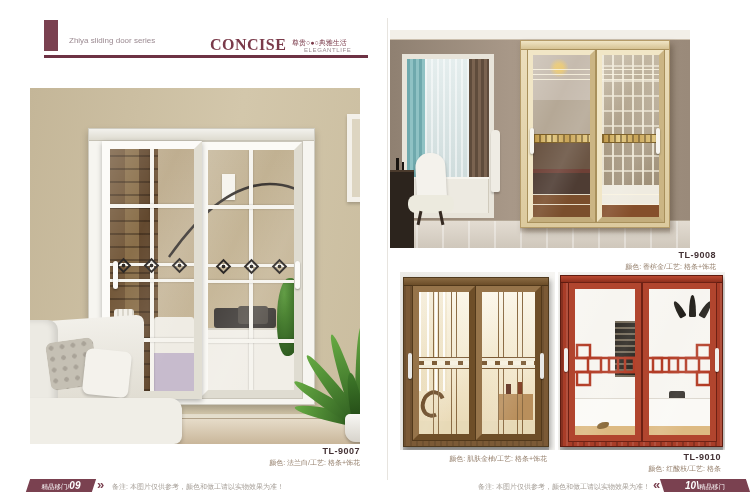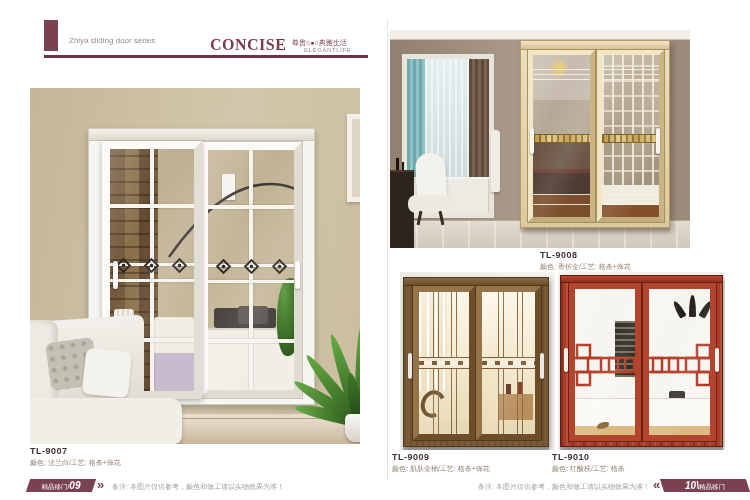--- a/index.html
+++ b/index.html
@@ -7,21 +7,21 @@
   .page{position:absolute;left:0;top:0;width:750px;height:500px;background:#fff;overflow:hidden;
         font-family:"Liberation Sans",sans-serif;-webkit-font-smoothing:antialiased}
   .abs{position:absolute}
   .bar{position:absolute;background:#f6f4ee;box-shadow:0 0 2px rgba(0,0,0,.28)}
   .dia{position:absolute;width:11px;height:11px;border:2px solid #2c2826;transform:rotate(45deg);
        background:radial-gradient(circle,#2c2826 1.5px,transparent 2.2px)}
   .leaf{position:absolute;width:13px;transform-origin:50% 100%;
         border-radius:55% 55% 20% 20%/92% 92% 8% 8%;
         background:linear-gradient(180deg,#66ab43,#2e5c1f)}
   .leaf.dark{background:linear-gradient(180deg,#3f7a2a,#234a16)}
-  .cap{position:absolute;text-align:left}
+  .cap{position:absolute;text-align:right}
   .cap-model{font-size:9px;font-weight:bold;color:#433134;letter-spacing:.5px}
   .cap-desc{font-size:7px;color:#97826f;margin-top:2px}
   .glass{position:absolute;overflow:hidden}
   .glass::after{content:"";position:absolute;inset:0;
         background:linear-gradient(115deg,rgba(255,255,255,.20) 0%,rgba(255,255,255,0) 35%,rgba(255,255,255,.10) 60%,rgba(255,255,255,0) 78%)}
   .hline{position:absolute;left:0;right:0;height:1px;background:rgba(250,245,225,.85)}
 </style>
 </head>
 <body>
 
@@ -269,24 +269,23 @@
           </svg>
         </div>
       </div>
       <div class="abs" style="left:3px;top:72px;width:4px;height:24px;background:#f2f1ed;border-radius:2px;box-shadow:0 1px 1px rgba(0,0,0,.4)"></div>
       <div class="abs" style="right:3px;top:72px;width:4px;height:24px;background:#f2f1ed;border-radius:2px;box-shadow:0 1px 1px rgba(0,0,0,.4)"></div>
     </div>
     <div class="abs" style="left:2px;top:175px;width:163px;height:3px;background:rgba(0,0,0,.25)"></div>
   </div>
 
   <div class="cap" style="left:392px;top:452px;width:155px">
-    <div class="cap-model">TL-9009</div>
     <div class="cap-desc">颜色: 肌肤金柚/工艺: 格条+饰花</div>
   </div>
-  <div class="cap" style="left:552px;top:452px;width:157px">
+  <div class="cap" style="left:564px;top:452px;width:157px">
     <div class="cap-model">TL-9010</div>
     <div class="cap-desc">颜色: 红酸枝/工艺: 格条</div>
   </div>
 
   <div class="abs" style="left:28px;top:479px;width:66px;height:13px;background:#7a4150;transform:skewX(-18deg)">
     <div class="abs" style="inset:0;transform:skewX(18deg);color:#fff;display:flex;align-items:baseline;justify-content:center;padding-top:1px">
       <span style="font-size:6.5px">精品移门/</span>
         <span style="font-size:10px;font-weight:bold;font-style:italic">09</span>
     </div>
   </div>

